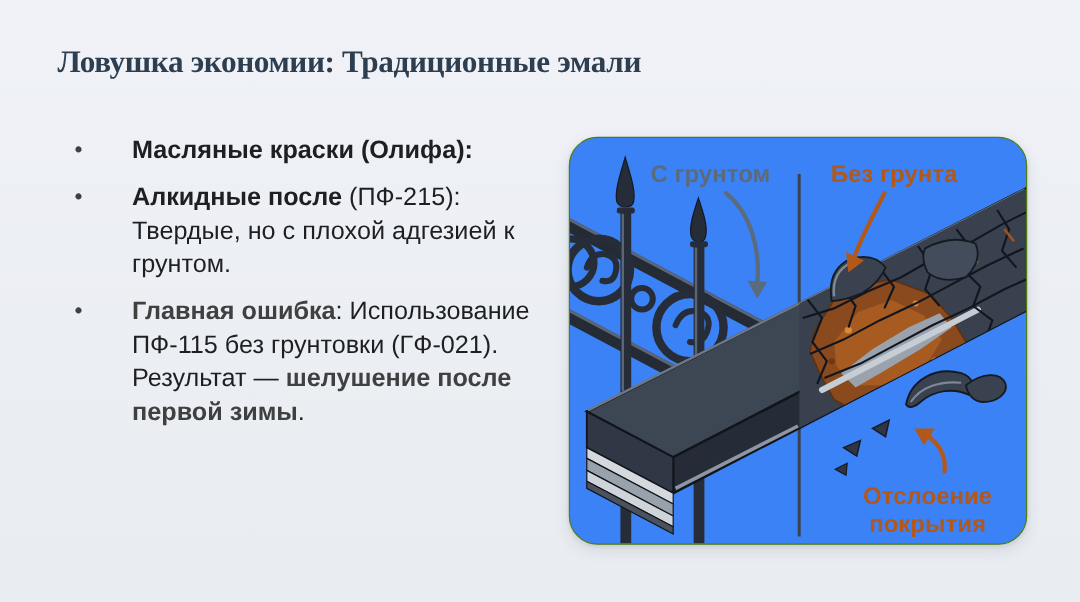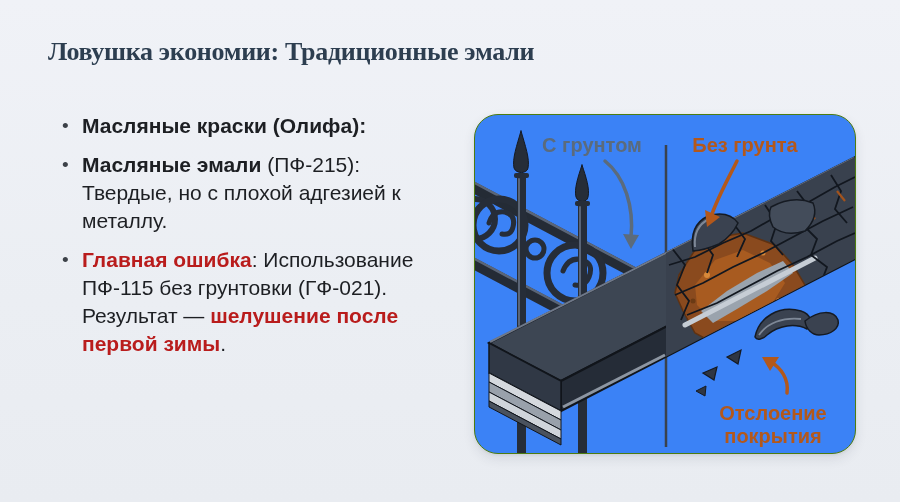--- a/index.html
+++ b/index.html
@@ -21,23 +21,23 @@
     display:flex;flex-direction:column;gap:11px;
   }
   .bullet{
     display:flex;align-items:flex-start;
     font-size:21px;line-height:28px;color:#1d1f23;
   }
   .bullet .dot{
     width:20px;flex:0 0 20px;color:#3c4148;
     font-size:19px;line-height:28px;
   }
-  .bullet .text{flex:1;width:352px;}
+  .bullet .text{flex:1;width:352px;margin-left:28px;}
   .b-bold{font-weight:700;}
-  .b-accent{font-weight:700;color:#b91c1c;}
+  .b-accent{font-weight:700;color:#404040;}
   .b-block{display:block;}
   
   .figure-card{
     position:absolute;left:474px;top:114px;width:380px;height:338px;
     background:#3b82f6;border-radius:24px;
     border:1px solid #4d7c0f;
     box-shadow:0 5px 12px rgba(40,50,70,0.10), 0 1px 3px rgba(40,50,70,0.08);
     overflow:hidden;
   }
   .figure-card svg{display:block;}
@@ -54,21 +54,21 @@
 
     <div class="bullet">
       <span class="dot">•</span>
       <span class="text">
           <span class="b-bold b-block">Масляные краски (Олифа):</span>
         </span>
     </div>
 
     <div class="bullet">
       <span class="dot">•</span>
-      <span class="text"><span><span class="b-bold">Масляные эмали</span><span> (ПФ-215):</span></span><span class="b-block">Твердые, но с плохой адгезией к металлу.</span></span>
+      <span class="text"><span><span class="b-bold">Алкидные после</span><span> (ПФ-215):</span></span><span class="b-block">Твердые, но с плохой адгезией к грунтом.</span></span>
     </div>
 
     <div class="bullet">
       <span class="dot">•</span>
       <span class="text"><span class="b-accent">Главная ошибка</span><span>: Использование ПФ-115 без грунтовки (ГФ-021). Результат — </span><span class="b-accent">шелушение после первой зимы</span><span>.</span></span>
     </div>
 
   </div>
 
   <div class="figure-card">

